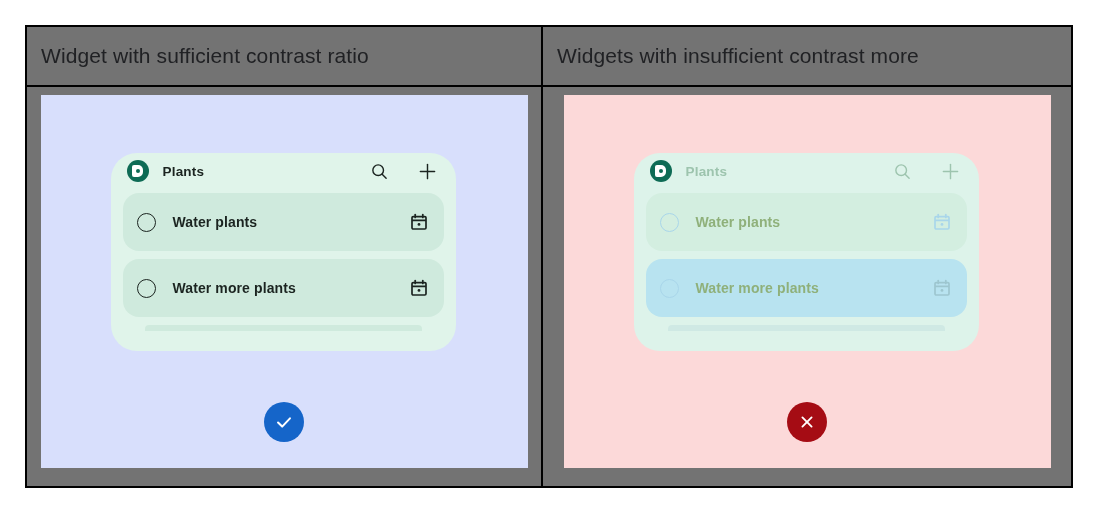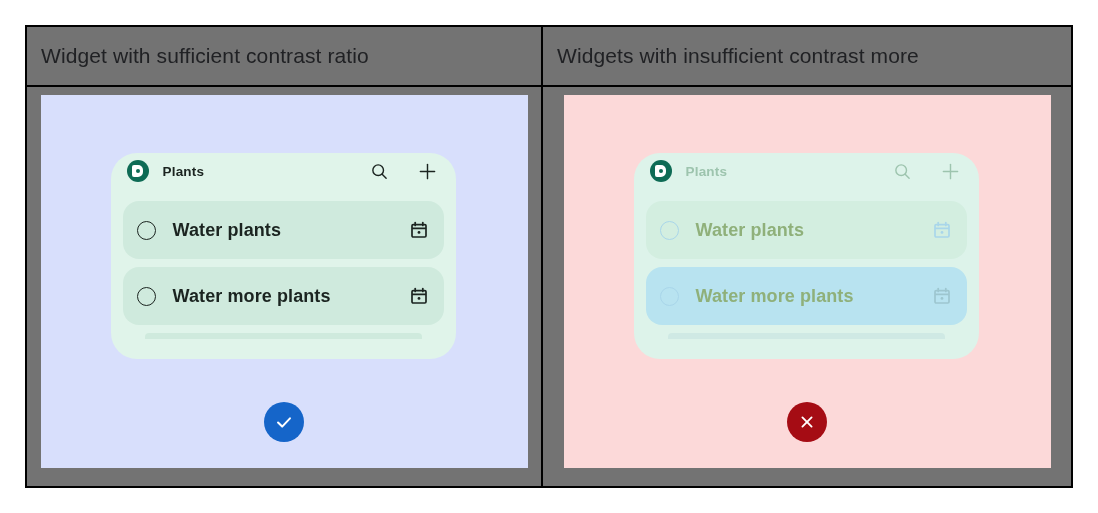--- a/index.html
+++ b/index.html
@@ -82,21 +82,21 @@
     overflow: hidden;
     padding-bottom: 20px;
   }
   .widget.good { background: #e0f4ea; }
   .widget.bad  { background: #ddf3ea; }
 
   .widget-header {
     display: flex;
     align-items: center;
     height: 36px;
-    padding: 0 18px 12px 16px;
+    padding: 0 18px 4px 16px;
     text-align: right;
   }
   .app-icon {
     width: 22px;
     height: 22px;
     border-radius: 50%;
     flex: 0 0 22px;
     display: flex;
     align-items: center;
     justify-content: center;
@@ -162,21 +162,21 @@
     height: 19px;
     border-radius: 50%;
     box-sizing: border-box;
     flex: 0 0 19px;
   }
   .widget.good .task-check { border: 1.6px solid #1b2420; }
   .widget.bad  .task-check { border: 1.6px solid #a9d6ea; }
 
   .task-label {
     margin-left: 17px;
-    font-size: 18px;
+    font-size: 14px;
     font-weight: bold;
     letter-spacing: 0.1px;
   }
   .widget.good .task-label { color: #1b2420; }
   .widget.bad  .task-label { color: #8fb07a; }
 
   .task-date { margin-left: auto; width: 18px; height: 18px; }
   .task-date svg { display: block; }
 
   .partial-row {

